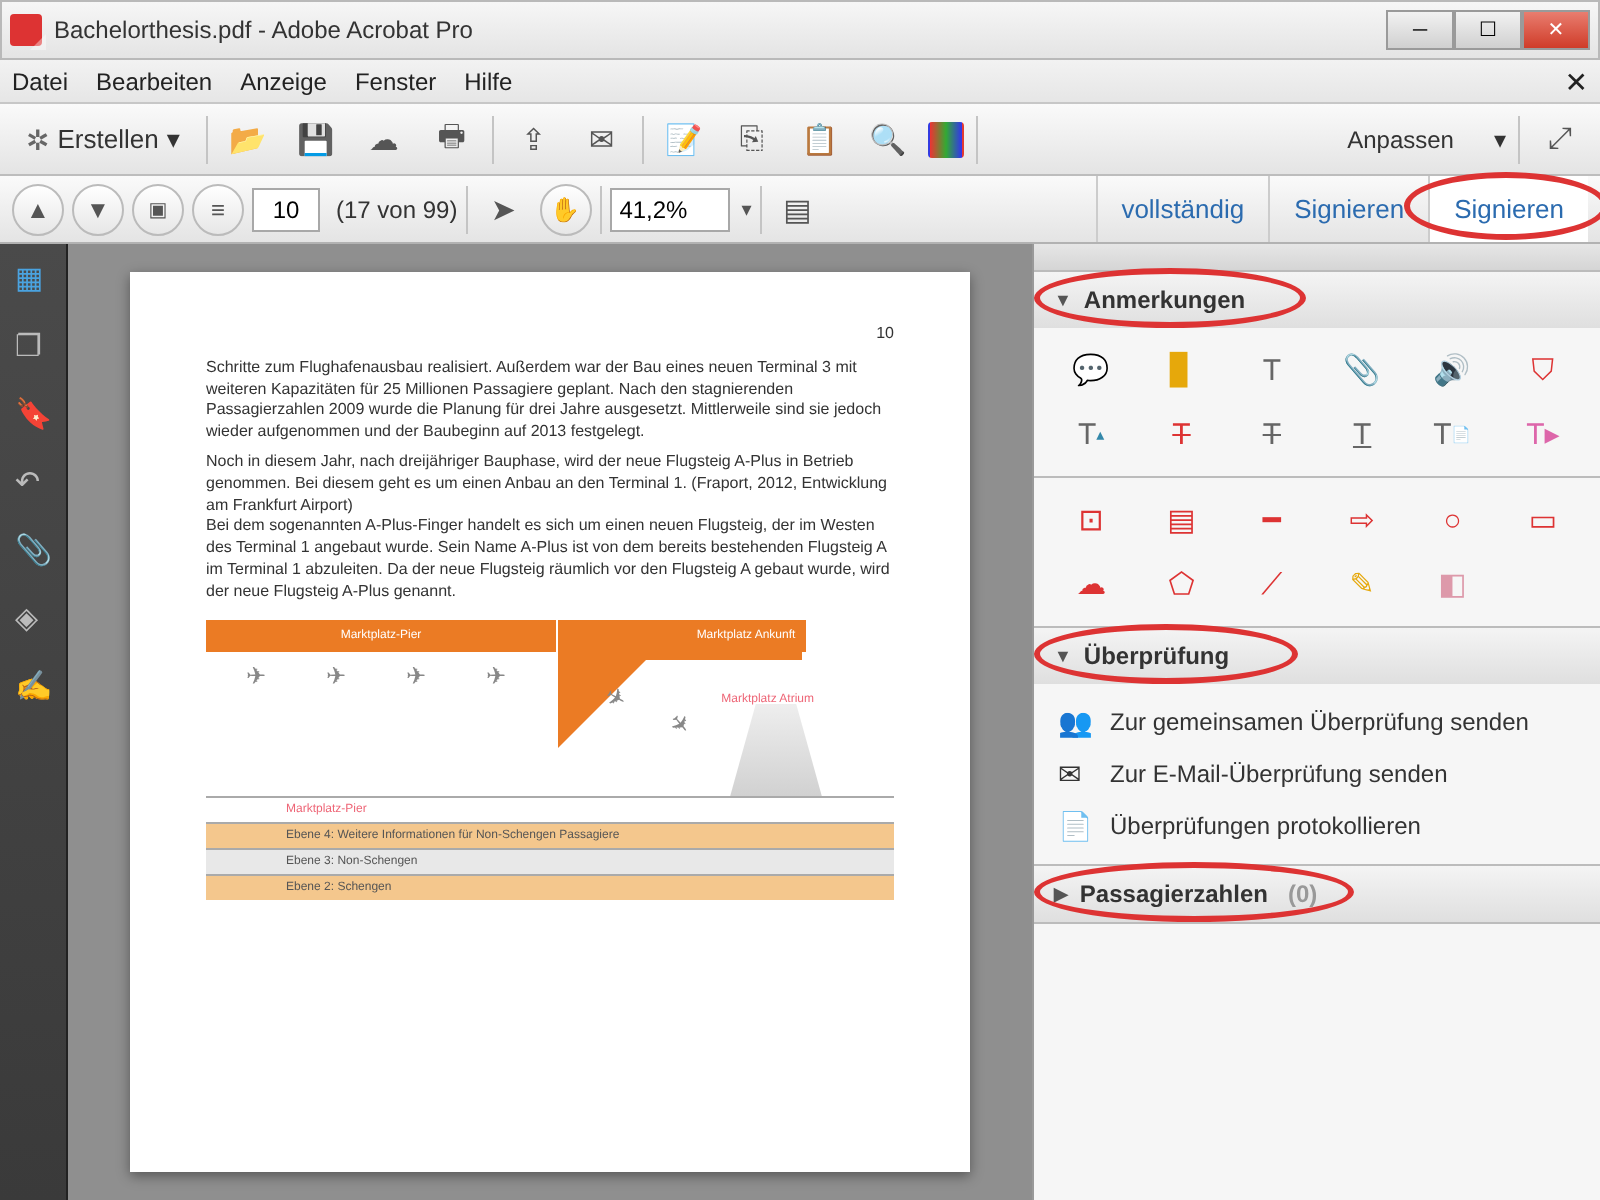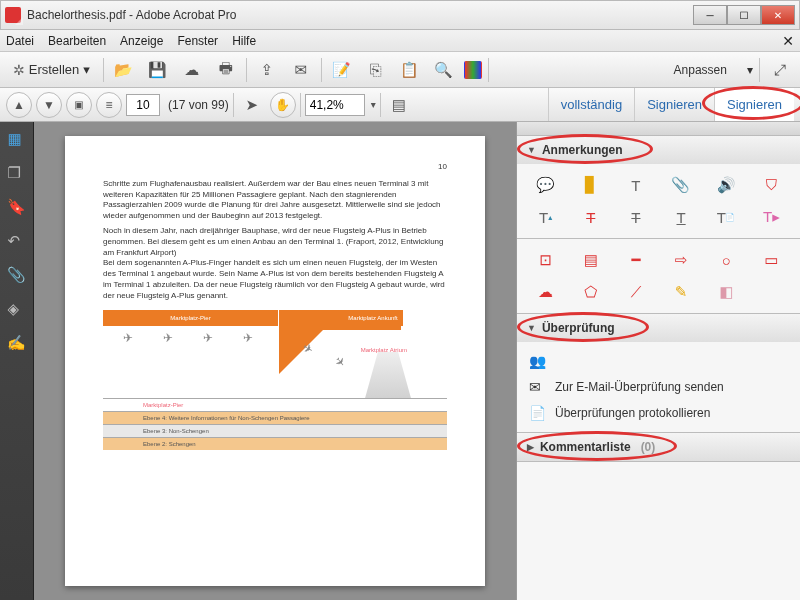--- a/index.html
+++ b/index.html
@@ -252,35 +252,36 @@
 
     <div class="section">
       <div class="section-h relwrap">
         <span class="tri">▼</span>
         <span>Überprüfung</span>
         <div class="circ" style="left:0;top:-2px;width:132px;height:30px;"></div>
       </div>
       <div class="section-body" style="padding:6px 10px;">
         <div class="rowlink">
           <span class="ric">👥</span>
+          <span>Zur gemeinsamen Überprüfung senden</span>
         </div>
         <div class="rowlink">
           <span class="ric">✉</span>
           <span>Zur E-Mail-Überprüfung senden</span>
         </div>
         <div class="rowlink">
           <span class="ric">📄</span>
           <span>Überprüfungen protokollieren</span>
         </div>
       </div>
     </div>
 
     <div class="section">
       <div class="section-h relwrap">
         <span class="tri">▶</span>
-        <span>Kommentarliste</span>
+        <span>Passagierzahlen</span>
         <span style="color:#999;margin-left:4px;">(0)</span>
         <div class="circ" style="left:0;top:-2px;width:160px;height:30px;"></div>
       </div>
     </div>
 
   </div>
 </div>
 
 </body></html>

